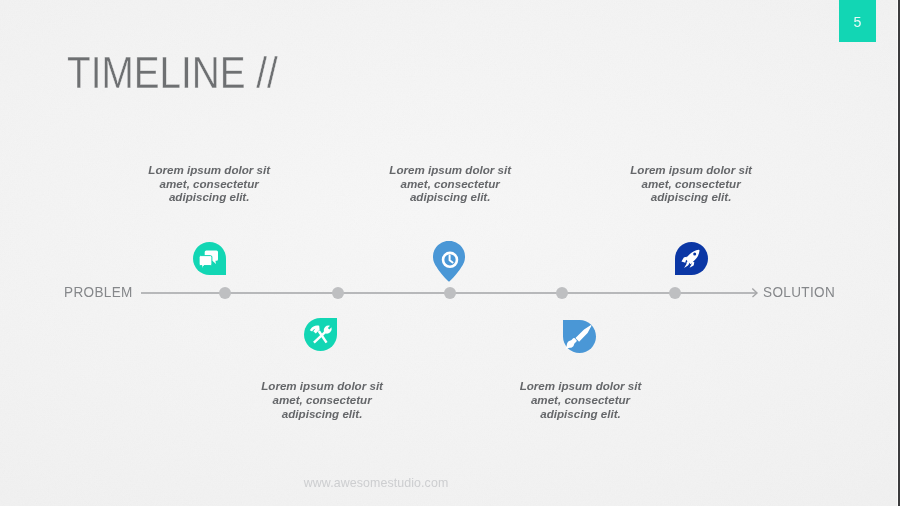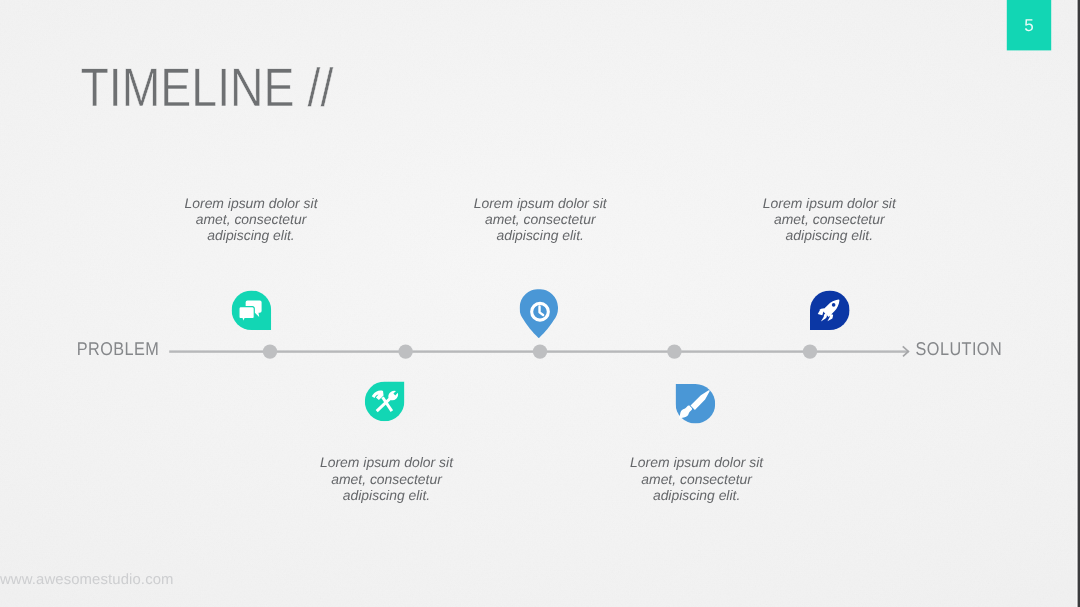--- a/index.html
+++ b/index.html
@@ -27,27 +27,27 @@
          transform:scaleX(0.86);transform-origin:left top;}
 
   
   .tl-line{position:absolute;left:140.9px;top:292.1px;width:616px;height:1.6px;background:#b7b8ba;}
   .dot{position:absolute;width:12px;height:12px;border-radius:50%;background:#bebfc1;top:287px;}
   .arrowhead{position:absolute;left:751.0px;top:287.3px;}
   .endlabel{position:absolute;font-size:15.4px;color:#85878a;white-space:nowrap;
             letter-spacing:.4px;transform:scaleX(0.88);transform-origin:left top;}
 
   
-  .col{position:absolute;width:140px;text-align:center;}
+  .col{position:absolute;width:140px;text-align:center;font-weight:bold;}
   .col-text{font-style:italic;font-size:11.6px;line-height:13.6px;color:#65676a;
             font-family:"Liberation Sans",sans-serif;}
   .pinwrap{position:absolute;}
 
   
-  .footer{position:absolute;left:0;top:475.5px;width:752px;text-align:left;
+  .footer{position:absolute;left:0;top:475.5px;width:752px;text-align:center;
           font-size:12.4px;color:#cdced0;letter-spacing:.1px;}
 </style>
 </head>
 <body>
 
 <div id="slide">
 
   <svg id="noise" width="900" height="506">
     <filter id="grain" x="0" y="0" width="100%" height="100%">
       <feTurbulence type="fractalNoise" baseFrequency="0.85" numOctaves="3" stitchTiles="stitch" result="n"></feTurbulence>

